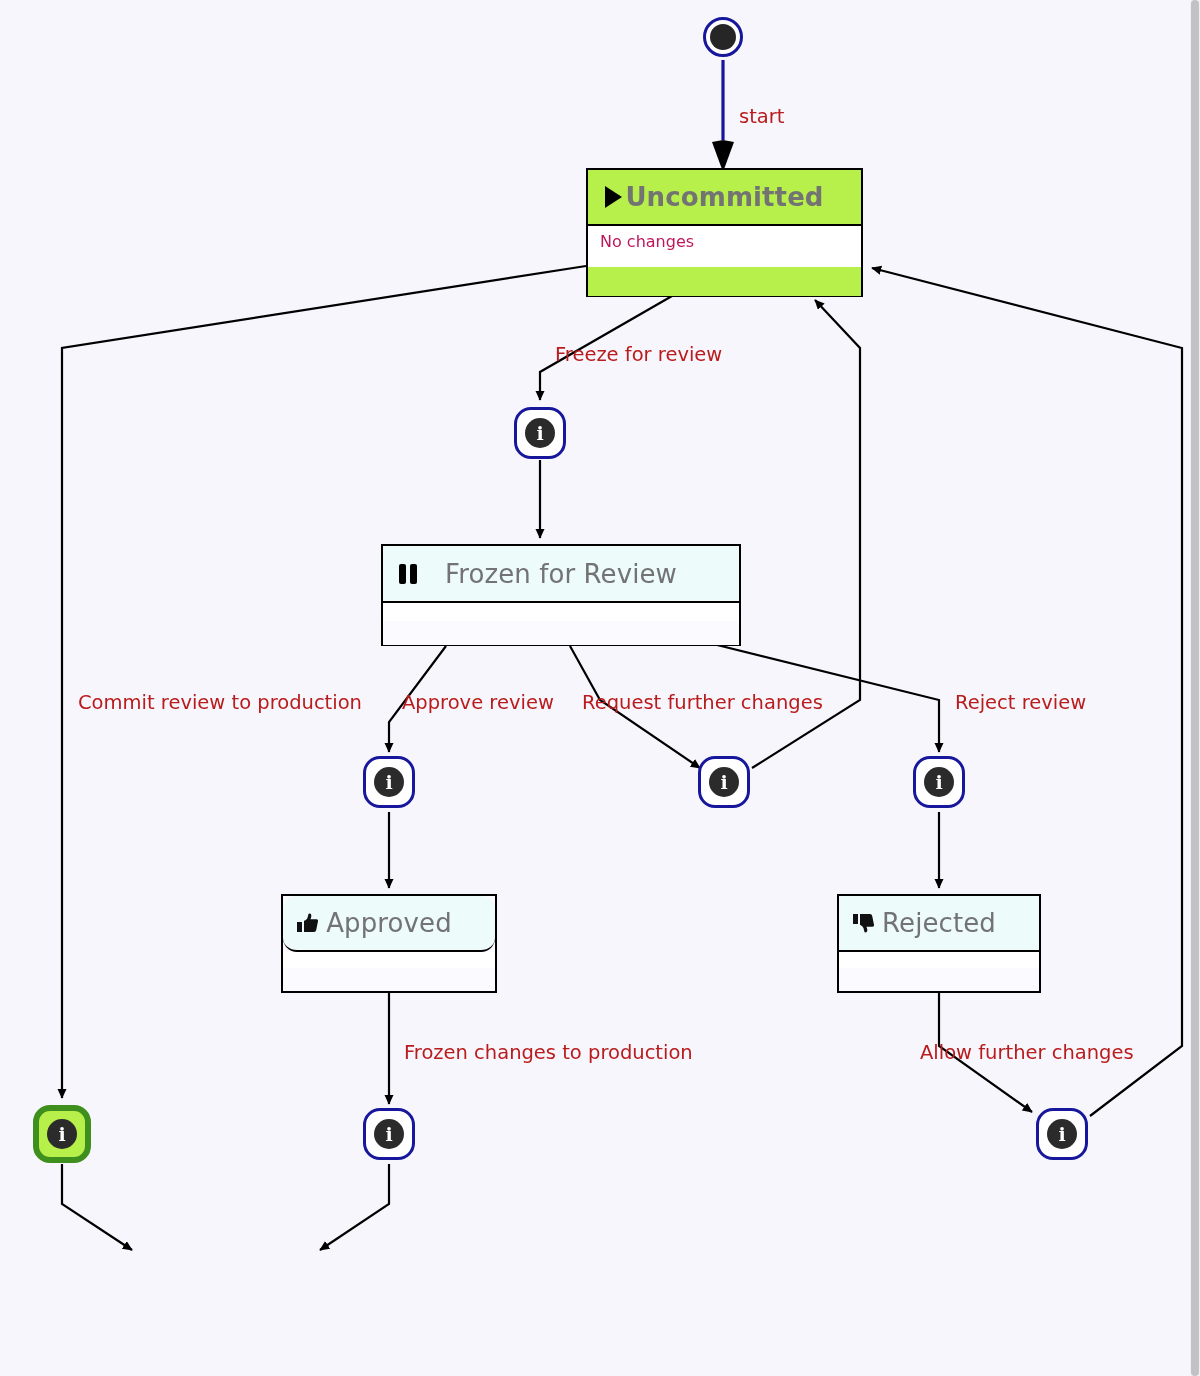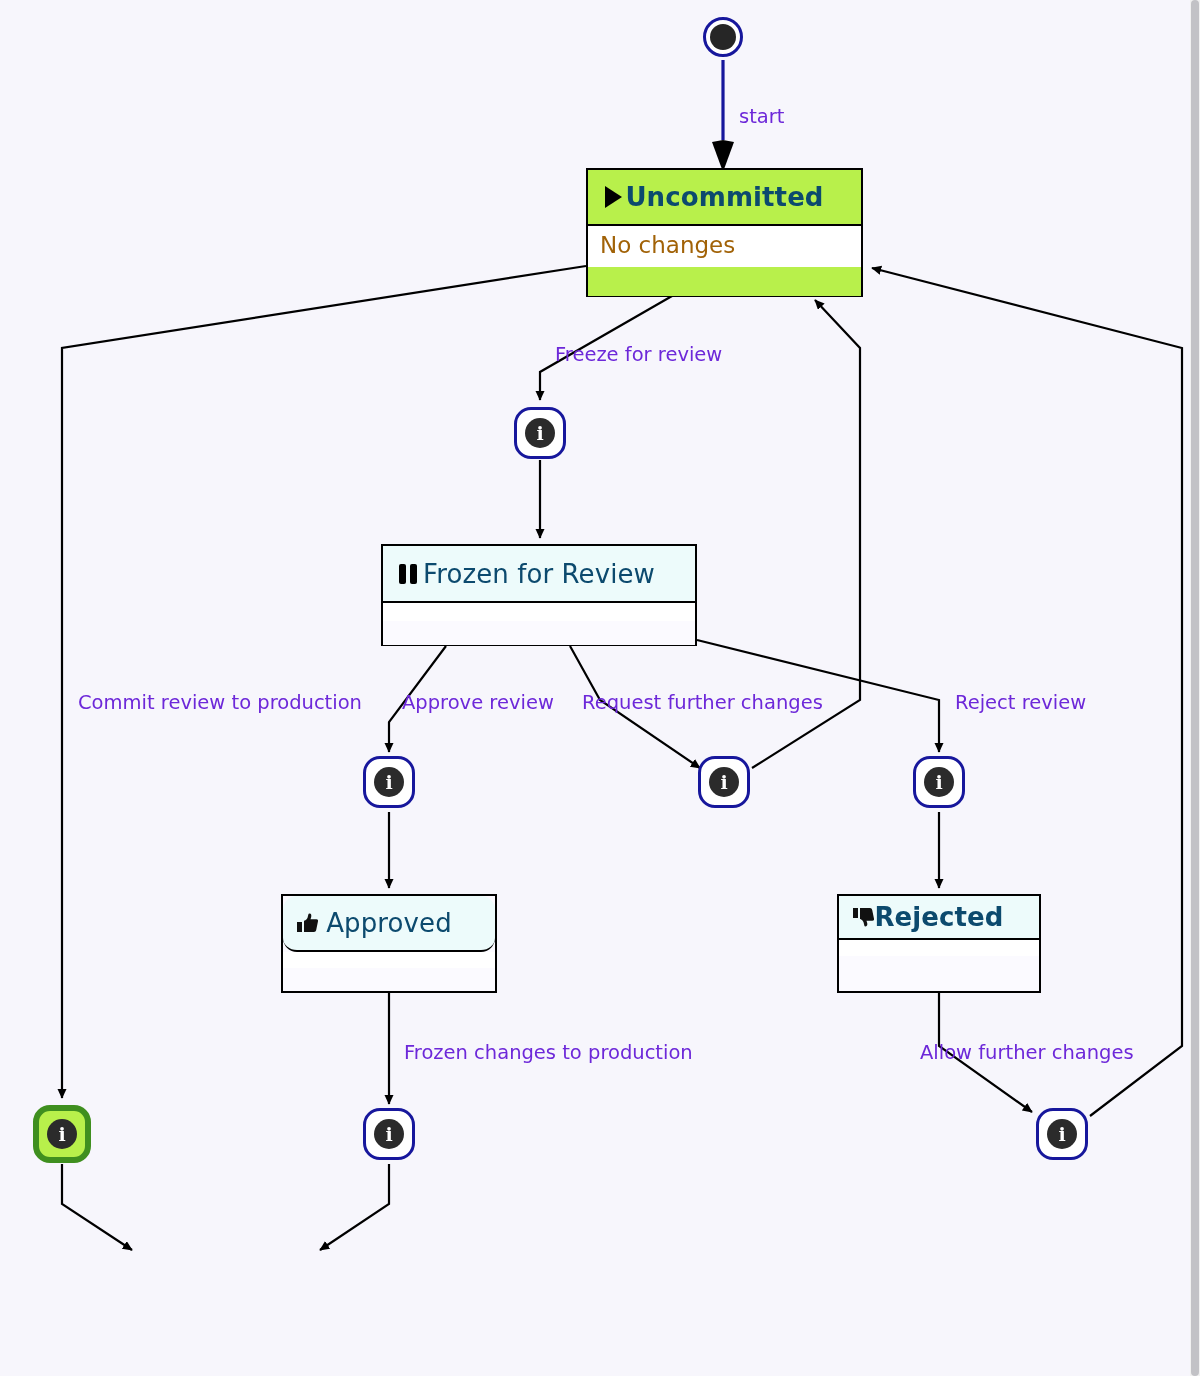--- a/index.html
+++ b/index.html
@@ -22,21 +22,21 @@
   #edge-layer {
     position: absolute;
     top: 0; left: 0;
     width: 1200px;
     height: 1376px;
     pointer-events: none;
   }
   .edge-label {
     position: absolute;
     font-size: 19.5px;
-    color: #6d28d9;
+    color: #b91c1c;
     white-space: nowrap;
     line-height: 1;
     font-family: "DejaVu Sans", "Liberation Sans", sans-serif;
   }
 
   
   .state {
     position: absolute;
     border: 2.4px solid #000;
     box-sizing: border-box;
@@ -46,42 +46,42 @@
     position: relative;
     display: flex;
     align-items: center;
     justify-content: center;
     border-bottom: 2.4px solid #000;
     box-sizing: border-box;
     background: #edfbfb;
   }
   .state-title {
     font-size: 26px;
-    color: #0c4a6e;
+    color: #737373;
     letter-spacing: 0.1px;
     font-family: "DejaVu Sans", "Liberation Sans", sans-serif;
   }
   .state-icon {
     position: absolute;
     left: 12px;
     top: 50%;
     transform: translateY(-50%);
     width: 26px;
     height: 26px;
     display: flex;
     align-items: center;
     justify-content: center;
   }
   .state-body {
     background: #ffffff;
     box-sizing: border-box;
   }
   .state-body-text {
-    font-size: 23px;
-    color: #a16207;
+    font-size: 16px;
+    color: #be185d;
     padding: 6px 10px 8px 12px;
     line-height: 1.2;
   }
   .state-foot {
     box-sizing: border-box;
     background: #fbfaff;
   }
 
   
   .state.highlight .state-head { background: #b8f04b; }
@@ -302,21 +302,21 @@
         <span class="icon-play"></span>
       </span>
       <span class="state-title">Uncommitted</span>
     </div>
     <div class="state-body" style="height:41px;">
       <div class="state-body-text">No changes</div>
     </div>
     <div class="state-foot" style="height:29px; background:#b8f04b;"></div>
   </div>
 
-  <div class="state" style="left:381px; top:544px; width:316px; height:102px;">
+  <div class="state" style="left:381px; top:544px; width:360px; height:102px;">
     <div class="state-head" style="height:57px;">
       <span class="state-icon">
         <span class="icon-pause">
             <i></i>
             <i></i>
           </span>
       </span>
       <span class="state-title">Frozen for Review</span>
     </div>
     <div class="state-body" style="height:18px;"></div>
@@ -331,21 +331,21 @@
           <path d="M8,21 L8,10 C8,10 10.6,9.4 11.6,6.6 C12.3,4.5 12,2.6 13.6,2.6 C15.2,2.6 15.6,4.3 15.2,6 C14.95,7.1 14.5,8.2 14.5,8.2 L20.5,8.2 C21.6,8.2 22.3,9.1 22,10.2 L20.2,19 C19.95,20.2 19.1,21 18,21 Z" fill="#111"></path>
         </svg>
       </span>
       <span class="state-title">Approved</span>
     </div>
     <div class="state-body" style="height:16px;"></div>
     <div class="state-foot" style="height:23px;"></div>
   </div>
 
   <div class="state" style="left:837px; top:894px; width:204px; height:99px;">
-    <div class="state-head" style="height:44px;font-weight:bold;">
+    <div class="state-head" style="height:56px;">
       <span class="state-icon">
         <svg width="24" height="24" viewBox="0 0 24 24">
           <rect x="1" y="3" width="5" height="10" fill="#111"></rect>
           <path d="M8,3 L8,14 C8,14 10.6,14.6 11.6,17.4 C12.3,19.5 12,21.4 13.6,21.4 C15.2,21.4 15.6,19.7 15.2,18 C14.95,16.9 14.5,15.8 14.5,15.8 L20.5,15.8 C21.6,15.8 22.3,14.9 22,13.8 L20.2,5 C19.95,3.8 19.1,3 18,3 Z" fill="#111"></path>
         </svg>
       </span>
       <span class="state-title">Rejected</span>
     </div>
     <div class="state-body" style="height:16px;"></div>
     <div class="state-foot" style="height:23px;"></div>

